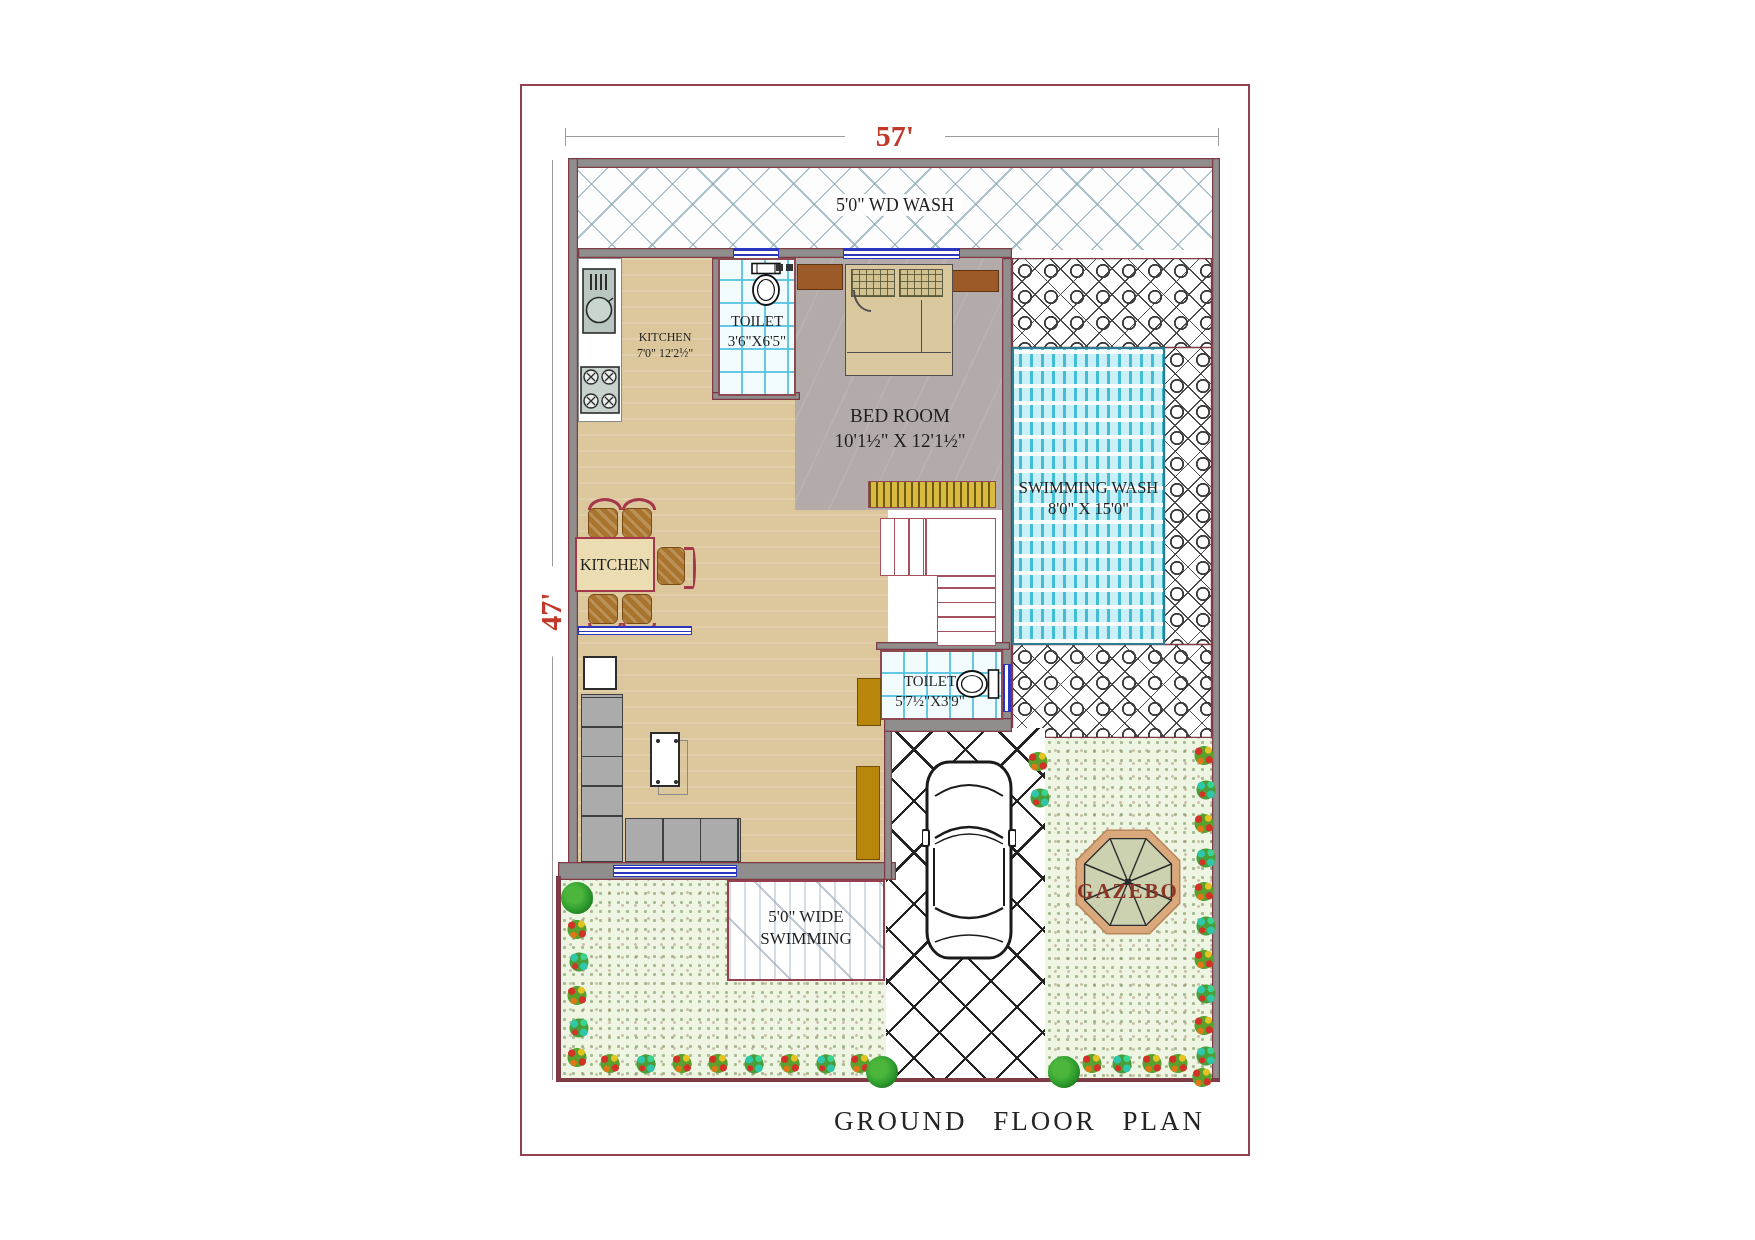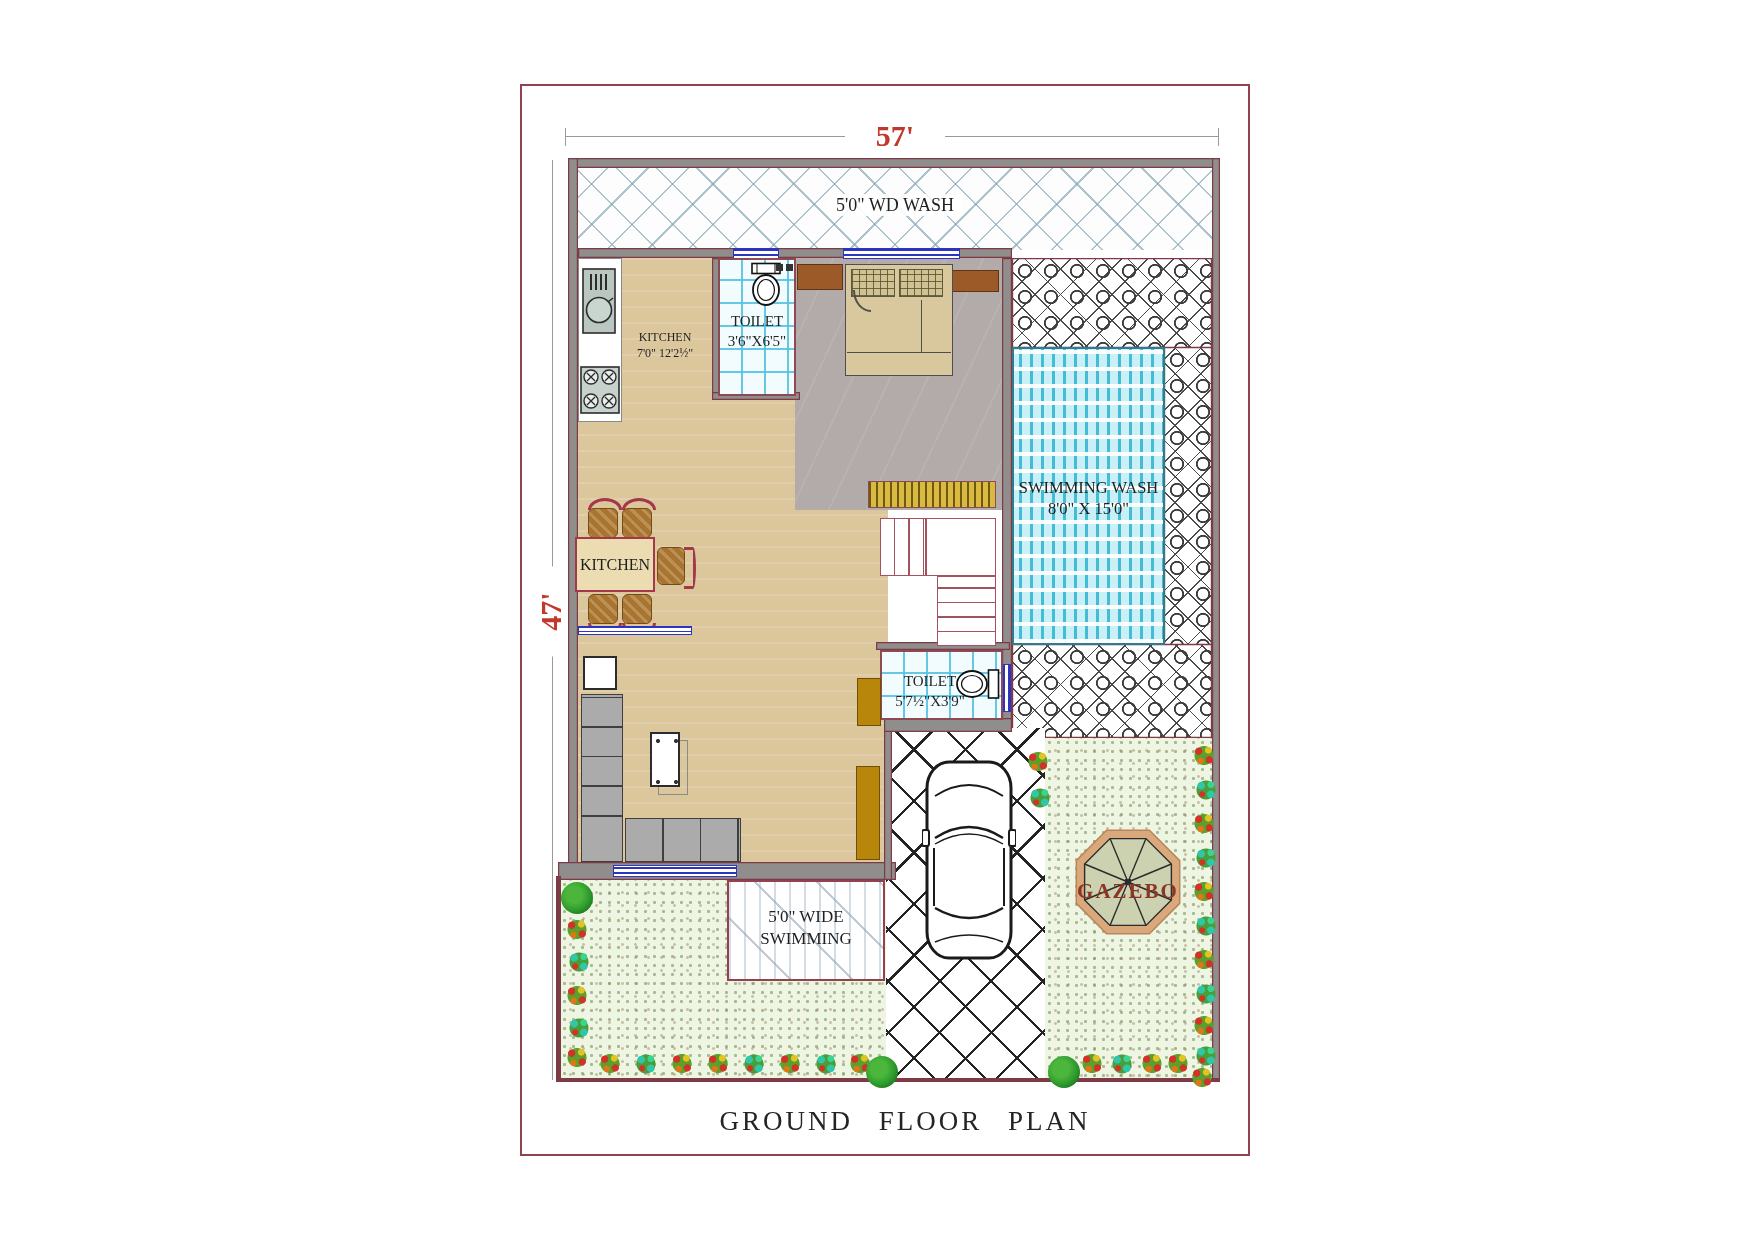--- a/index.html
+++ b/index.html
@@ -193,20 +193,24 @@
   </div>
 
   <div class="abs sidetable" style="left:797px;top:264px;width:46px;height:26px;"></div>
   <div class="abs sidetable" style="left:951px;top:270px;width:48px;height:22px;"></div>
   <div class="abs bed" style="left:845px;top:264px;width:108px;height:112px;"></div>
   <div class="abs pillow" style="left:851px;top:269px;width:44px;height:28px;"></div>
   <div class="abs pillow" style="left:899px;top:269px;width:44px;height:28px;"></div>
   <div class="abs" style="left:847px;top:352px;width:104px;border-top:1.6px solid #4e4e4e;"></div>
   <div class="abs" style="left:921px;top:300px;height:52px;border-left:1.6px solid #4e4e4e;"></div>
   <div class="abs fold" style="left:853px;top:290px;"></div>
+  <div class="abs lbl" style="left:795px;top:404px;width:210px;font-size:19px;">
+    <div>BED ROOM</div>
+    <div>10'1½" X 12'1½"</div>
+  </div>
 
   <div class="abs railing" style="left:868px;top:481px;width:128px;height:27px;"></div>
   <div class="abs stair tread-v" style="left:880px;top:518px;width:46px;height:58px;"></div>
   <div class="abs stair" style="left:926px;top:518px;width:70px;height:58px;"></div>
   <div class="abs stair tread-h" style="left:937px;top:576px;width:59px;height:70px;"></div>
 
   <div class="abs tile" style="left:880px;top:650px;width:123px;height:70px;"></div>
   <div class="abs" style="left:952px;top:664px;width:48px;height:40px;transform:rotate(90deg);">
     <svg width="36" height="48" viewBox="0 0 36 48" style="position:absolute;left:6px;top:-4px;">
       <rect x="4" y="1.5" width="28" height="10" fill="#fff" stroke="#111" stroke-width="1.6"></rect>
@@ -285,21 +289,21 @@
     <path d="M13,82 Q47,60 81,82" fill="none" stroke="#1a1a1a" stroke-width="2.4"></path>
     <path d="M13,88 Q47,68 81,88" fill="none" stroke="#1a1a1a" stroke-width="1.4"></path>
     <line x1="12" y1="92" x2="12" y2="150" stroke="#1a1a1a" stroke-width="2"></line>
     <line x1="82" y1="92" x2="82" y2="150" stroke="#1a1a1a" stroke-width="2"></line>
     <path d="M13,152 Q47,172 81,152" fill="none" stroke="#1a1a1a" stroke-width="2.4"></path>
     <path d="M13,186 Q47,172 81,186" fill="none" stroke="#1a1a1a" stroke-width="1.6"></path>
     <rect x="0" y="74" width="7" height="16" rx="2" fill="#fff" stroke="#1a1a1a" stroke-width="2"></rect>
     <rect x="87" y="74" width="7" height="16" rx="2" fill="#fff" stroke="#1a1a1a" stroke-width="2"></rect>
   </svg>
 
-  <div class="abs lbl title" style="left:605px;top:1104px;width:600px;">GROUND  FLOOR  PLAN</div>
+  <div class="abs lbl title" style="left:605px;top:1104px;width:600px;text-align:right;">GROUND  FLOOR  PLAN</div>
 
 <div class="abs bush" style="left: 561px; top: 882px; width: 32px; height: 32px;"></div>
     <div class="abs flower-r" style="left: 565px; top: 918px; width: 24px; height: 24px;"></div>
     <div class="abs flower-t" style="left: 567px; top: 950px; width: 24px; height: 24px;"></div>
     <div class="abs flower-r" style="left: 565px; top: 984px; width: 24px; height: 24px;"></div>
     <div class="abs flower-t" style="left: 567px; top: 1016px; width: 24px; height: 24px;"></div>
     <div class="abs flower-r" style="left: 565px; top: 1046px; width: 24px; height: 24px;"></div>
     <div class="abs flower-r" style="left: 598px; top: 1052px; width: 24px; height: 24px;"></div>
     <div class="abs flower-t" style="left: 634px; top: 1052px; width: 24px; height: 24px;"></div>
     <div class="abs flower-r" style="left: 670px; top: 1052px; width: 24px; height: 24px;"></div>

